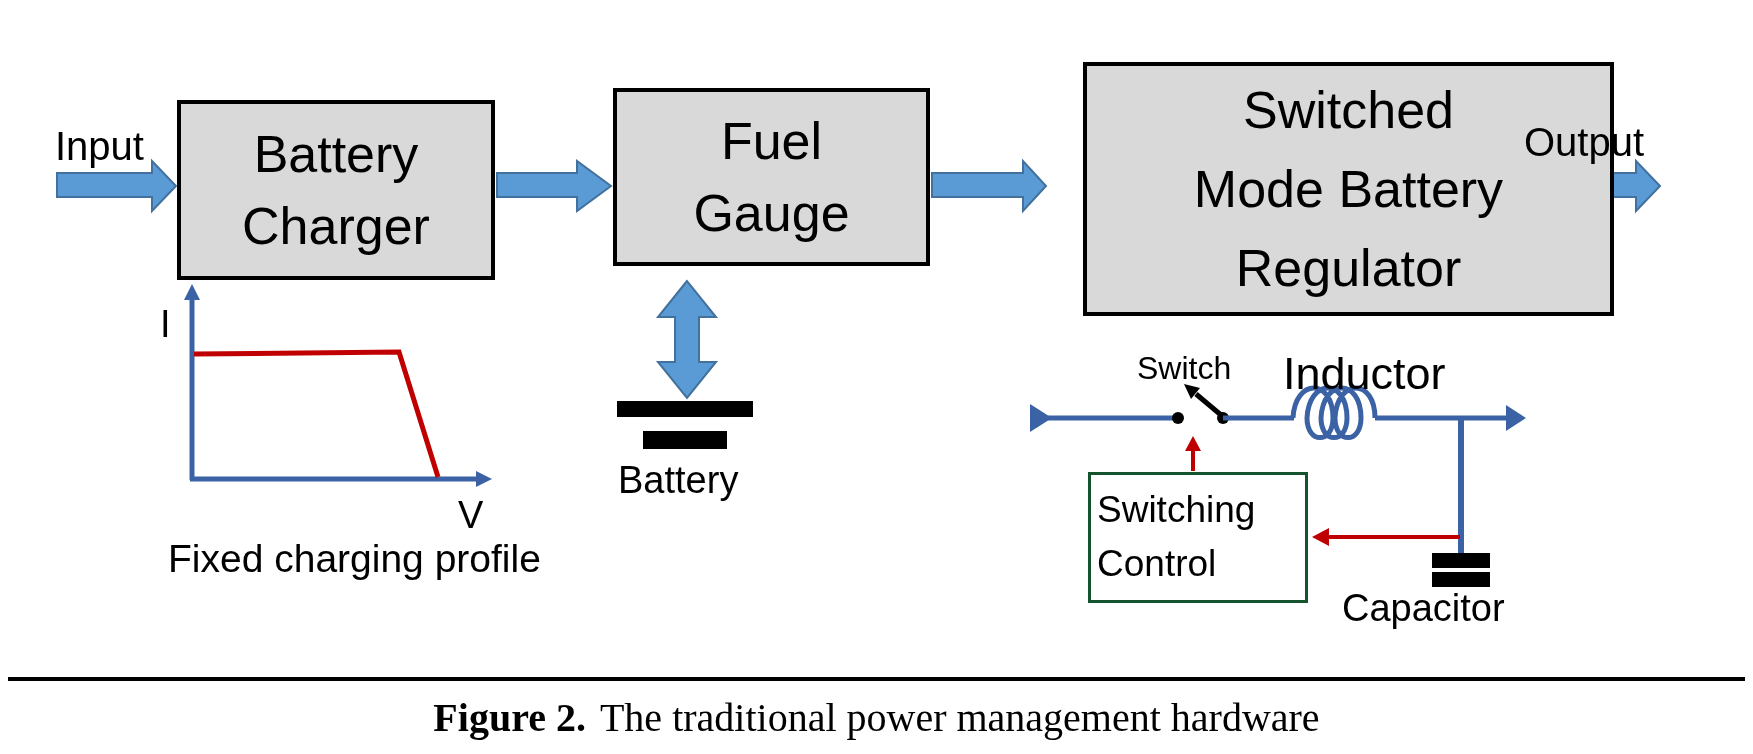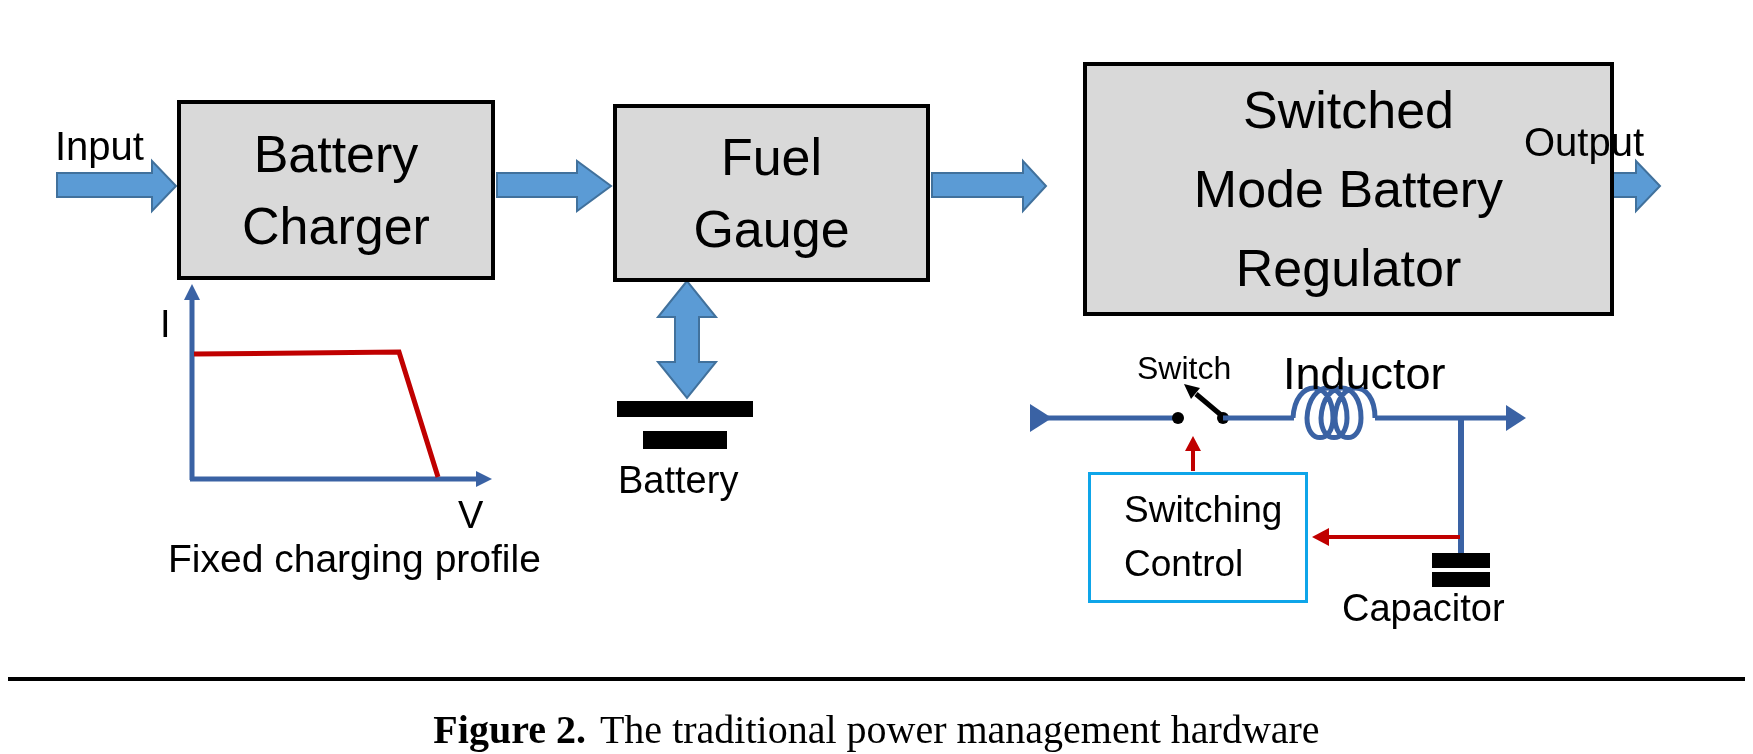--- a/index.html
+++ b/index.html
@@ -22,28 +22,28 @@
   .wire{stroke:var(--wire-blue,#3a62a4);stroke-width:5;fill:none;}
   .wire-thick{stroke:var(--wire-blue,#3a62a4);stroke-width:6;fill:none;}
   .wire-fill{fill:var(--wire-blue,#3a62a4);}
   .red-line{stroke:var(--accent-red,#c00000);stroke-width:4;fill:none;}
   .red-thick{stroke:var(--accent-red,#c00000);stroke-width:5;fill:none;}
   .red-fill{fill:var(--accent-red,#c00000);}
   .black-fill{fill:#000;}
   .lever{stroke:#000;stroke-width:5;fill:none;}
   #switching-control-box{
     position:absolute;left:1088px;top:472px;width:220px;height:131px;
-    background:#fff;border:3px solid #0ea5e9;box-sizing:border-box;
-    padding:8px 0 0 33px;
+    background:#fff;border:3px solid #14532d;box-sizing:border-box;
+    padding:8px 0 0 6px;
   }
   #switching-control-box .bline{font-size:37px;line-height:54px;}
   #caption-rule{position:absolute;left:8px;top:677px;width:1737px;height:4px;background:#000;}
   #caption{
     position:absolute;left:0;top:694px;width:1753px;text-align:center;
-    font-family:"Liberation Serif","DejaVu Serif",serif;font-size:40px;margin-top:12px;
+    font-family:"Liberation Serif","DejaVu Serif",serif;font-size:40px;
   }
   #caption .fig-label{font-weight:bold;margin-right:14px;}
 </style>
 </head>
 <body>
 
 <div id="canvas">
 
   <svg class="layer" viewBox="0 0 1753 754">
 
@@ -81,21 +81,21 @@
     <polygon class="red-fill" points="1193,436 1185,451 1201,451"></polygon>
     <line class="red-line" x1="1460" y1="537" x2="1327" y2="537"></line>
     <polygon class="red-fill" points="1312,537 1329,528 1329,546"></polygon>
   </svg>
 
   <div class="block" id="battery-charger-box" style="left:177px;top:100px;width:318px;height:180px;">
     <div class="bline">Battery</div>
     <div class="bline">Charger</div>
   </div>
 
-  <div class="block" id="fuel-gauge-box" style="left:613px;top:104px;width:317px;height:178px;">
+  <div class="block" id="fuel-gauge-box" style="left:613px;top:88px;width:317px;height:178px;">
     <div class="bline">Fuel</div>
     <div class="bline">Gauge</div>
   </div>
 
   <div class="block" id="smvr" style="left:1047px;top:62px;width:531px;height:254px;margin-left:36px;">
     <div class="bline">Switched</div>
     <div class="bline">Mode Battery</div>
     <div class="bline">Regulator</div>
   </div>
 

